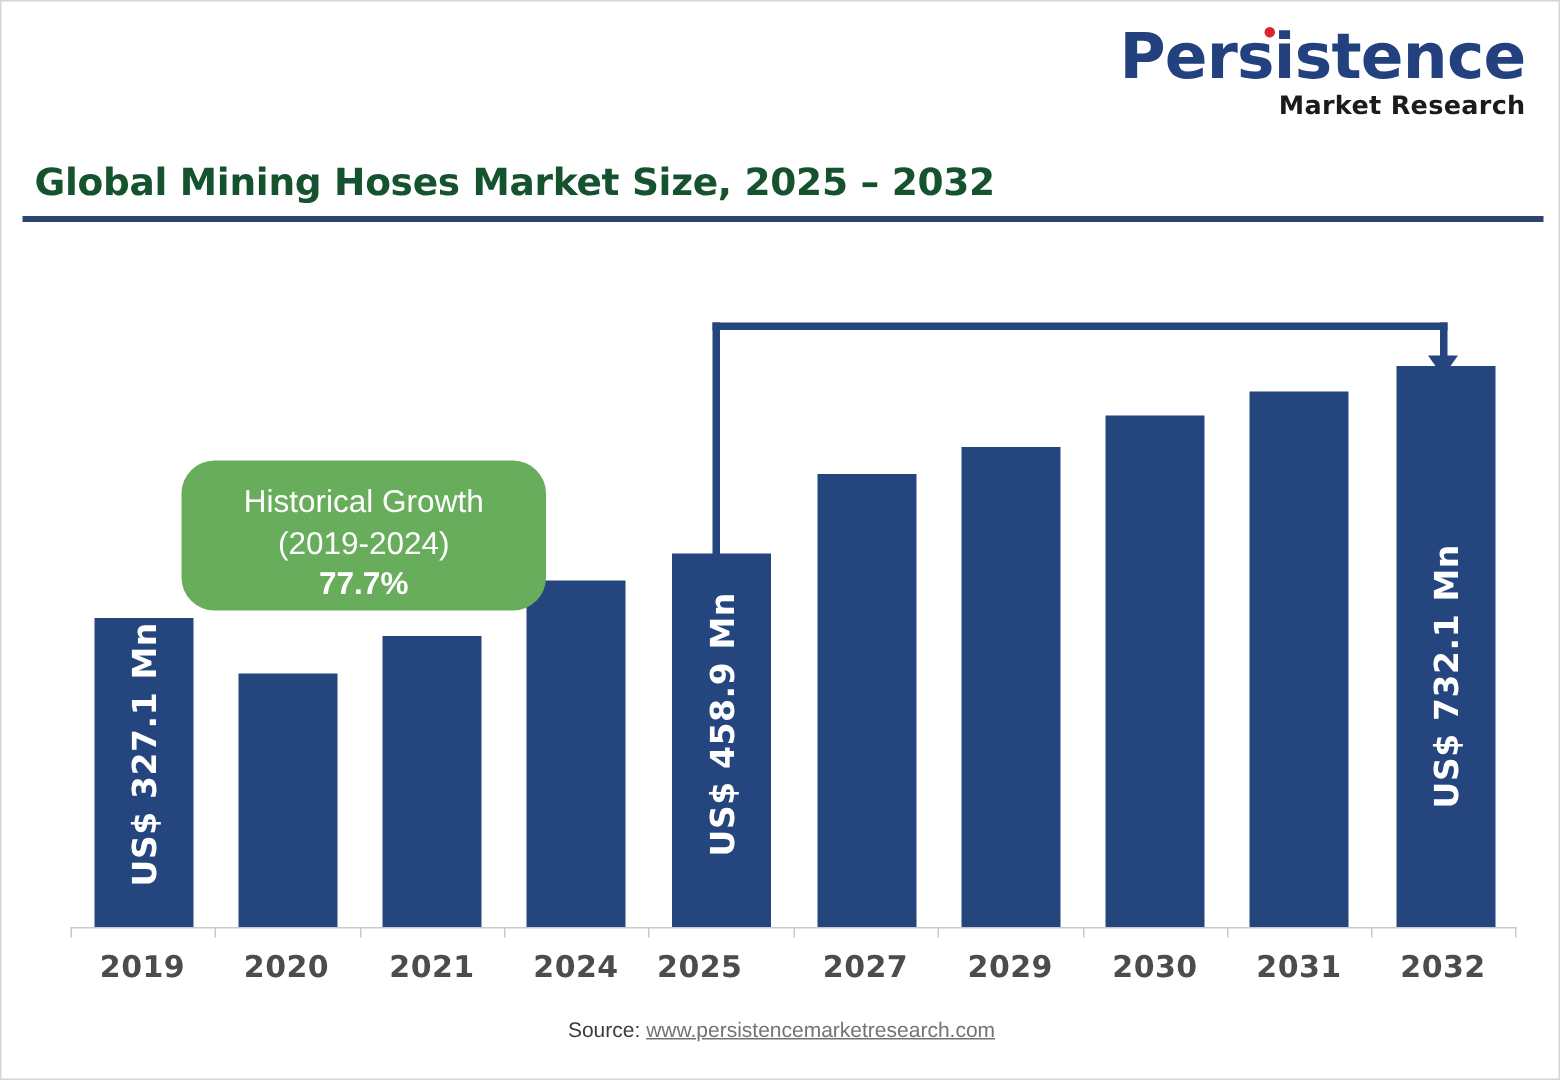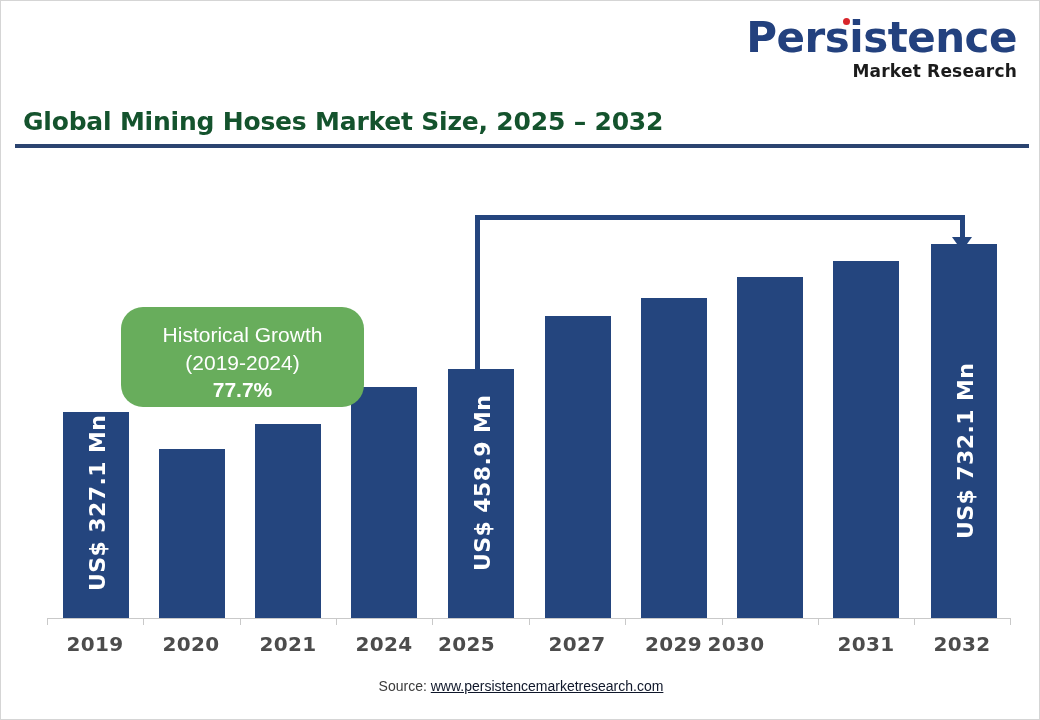--- a/index.html
+++ b/index.html
@@ -183,21 +183,21 @@
   #source {
     position: absolute;
     left: 0;
     top: 677px;
     width: 1040px;
     text-align: center;
     font-size: 14px;
     color: #3b3b3b;
   }
   #source a {
-    color: #0f172a;
+    color: #737373;
     text-decoration: underline;
   }
 </style>
 </head>
 <body>
 
 <div id="page">
 
   <div id="logo">
     <div class="brand">
@@ -245,21 +245,21 @@
     <div class="axis-tick" style="left:913px;"></div>
     <div class="axis-tick" style="left:1009px;"></div>
 
     <div class="xtick" style="left:46px;  width:96px;">2019</div>
     <div class="xtick" style="left:142px; width:96px;">2020</div>
     <div class="xtick" style="left:239px; width:96px;">2021</div>
     <div class="xtick" style="left:335px; width:96px;">2024</div>
     <div class="xtick" style="left:417px; width:97px;">2025</div>
     <div class="xtick" style="left:528px; width:96px;">2027</div>
     <div class="xtick" style="left:624px; width:97px;">2029</div>
-    <div class="xtick" style="left:687px; width:96px;">2030</div>
+    <div class="xtick" style="left:721px; width:96px;">2030</div>
     <div class="xtick" style="left:817px; width:96px;">2031</div>
     <div class="xtick" style="left:913px; width:96px;">2032</div>
 
     <div class="callout" id="callout-hist">
       <div>Historical Growth</div>
       <div>(2019-2024)</div>
       <div class="pct">77.7%</div>
     </div>
 
   </div>

